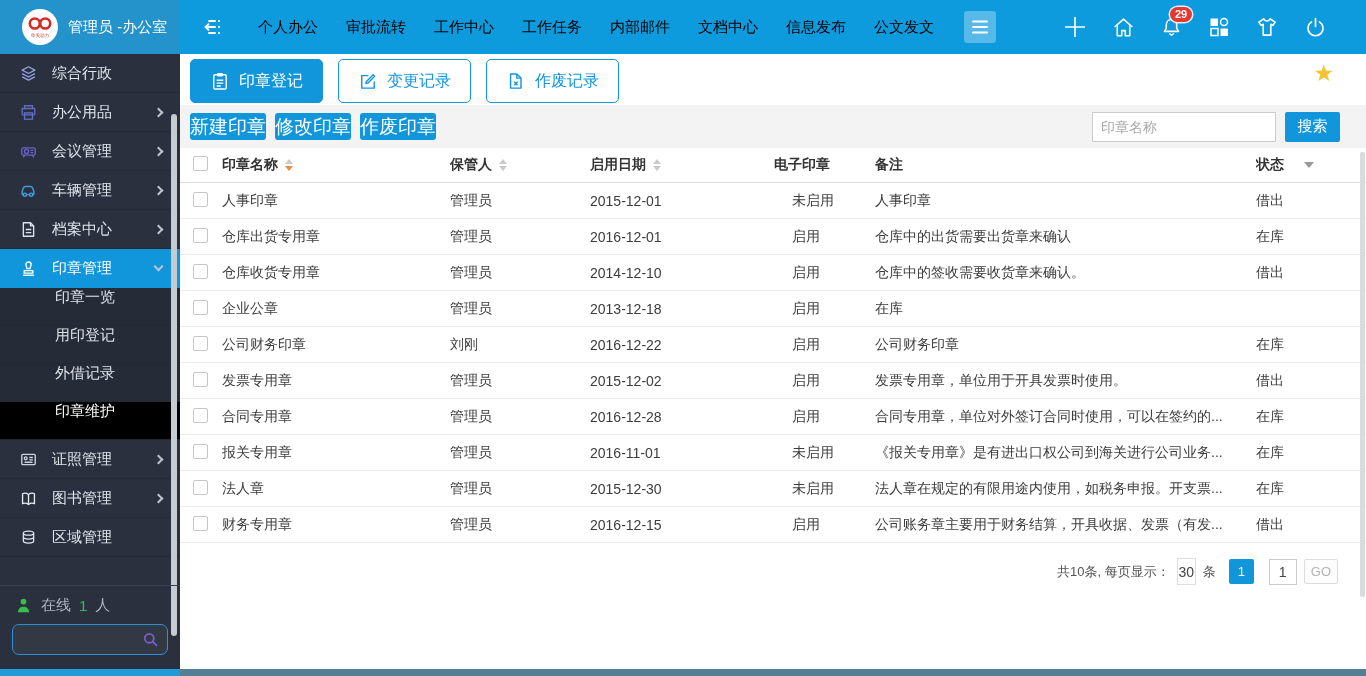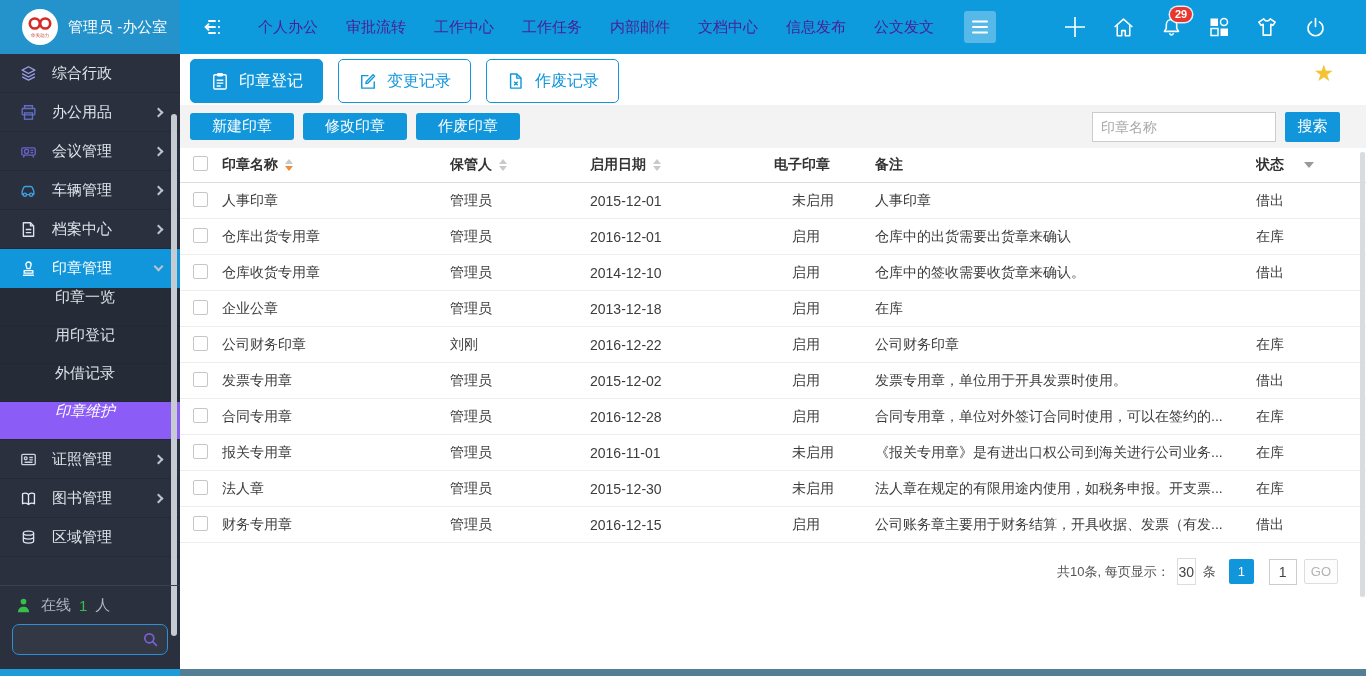--- a/index.html
+++ b/index.html
@@ -6,54 +6,54 @@
   html,body { width:1366px; height:676px; overflow:hidden; font-family:"Liberation Sans","DejaVu Sans",sans-serif; background:#fff; }
   .app { position:relative; width:1366px; height:676px; }
 
   
   header { position:absolute; top:0; left:0; width:1366px; height:54px; display:flex; z-index:5; }
   .header-left { width:180px; height:54px; background:#2492cb; display:flex; align-items:center; padding-left:22px; flex:none; }
   .logo { width:36px; height:36px; border-radius:50%; background:#fff; flex:none; display:flex; align-items:center; justify-content:center; }
   .user-name { color:#fff; font-size:15px; margin-left:10px; white-space:nowrap; }
   .header-main { flex:1; background:#0d9bdd; display:flex; align-items:center; }
   .nav-toggle { margin-left:22px; margin-right:18px; width:24px; height:24px; cursor:pointer; flex:none; }
-  .nav-item { color:#4c1d95; font-size:15px; padding:0 14px; text-decoration:none; white-space:nowrap; cursor:pointer; }
+  .nav-item { color:#000000; font-size:15px; padding:0 14px; text-decoration:none; white-space:nowrap; cursor:pointer; }
   .ham-box { width:32px; height:32px; background:rgba(255,255,255,.3); border-radius:3px; margin-left:16px; display:flex; align-items:center; justify-content:center; cursor:pointer; flex:none; }
   .header-icons { margin-left:auto; display:flex; align-items:center; gap:22px; padding-right:38px; }
   .h-icon { width:26px; height:26px; display:flex; align-items:center; justify-content:center; cursor:pointer; position:relative; }
   .badge { position:absolute; top:-7px; left:12px; background:#e8372f; color:#fff; font-size:11px; line-height:15px; padding:0 5px; border-radius:8px; font-weight:bold; box-shadow:0 0 0 1.5px rgba(255,255,255,.85); }
 
   
   aside { position:absolute; top:54px; left:0; width:180px; height:615px; background:#2b303e; color:#dfe3ea; }
   .s-item { height:39px; display:flex; align-items:center; padding-left:18px; border-bottom:1px solid #242937; font-size:15px; cursor:pointer; }
   .s-icon { width:20px; height:20px; margin-right:14px; flex:none; display:flex; align-items:center; justify-content:center; }
   .s-label { white-space:nowrap; }
   .chev { margin-left:auto; margin-right:18px; width:7px; height:7px; border-top:2px solid #bcc3ce; border-right:2px solid #bcc3ce; flex:none; }
   .chev.right { transform:rotate(45deg); }
   .chev.down { transform:rotate(135deg); margin-top:-4px; }
   .s-item.active { background:#1296db; color:#fff; border-bottom-color:#1296db; }
   .s-sub { background:#262b38; }
   .s-sub-item { height:38px; display:flex; align-items:flex-start; padding-left:55px; font-size:15px; cursor:pointer; border-bottom:1px solid #232835; }
-  .s-sub-item.active { background:#8b5cf6; color:#fff;font-style:italic; }
+  .s-sub-item.active { background:#000000; color:#fff; }
   .side-scrollbar { position:absolute; right:3px; top:60px; width:6px; height:522px; background:#c6cbd1; border-radius:3px; }
   .side-bottom { position:absolute; bottom:0; left:0; width:180px; height:84px; border-top:1px solid #3a4050; }
   .online-row { display:flex; align-items:center; margin:10px 0 0 14px; font-size:15px; color:#aeb6c2; gap:8px; }
   .online-count { color:#35c04a; }
   .side-search { position:relative; margin:9px 12px 0 12px; }
   .side-search input { width:156px; height:31px; background:rgba(255,255,255,.04); border:1px solid #2e8fd6; border-radius:7px; outline:none; color:#dfe3ea; padding:0 30px 0 10px; font-size:14px; }
   .side-search .mag { position:absolute; right:8px; top:6px; width:19px; height:19px; cursor:pointer; }
 
   
   main { position:absolute; top:54px; left:180px; width:1186px; height:615px; background:#fff; }
   .tabs-row { height:51px; padding:3px 0 0 10px; display:flex; align-items:center; position:relative; }
   .tab { height:44px; display:inline-flex; align-items:center; gap:9px; padding:0 19px; border:1px solid #1296db; border-radius:5px; color:#1296db; background:#fff; font-size:16px; margin-right:15px; cursor:pointer; }
   .tab.active { background:#1296db; color:#fff; }
   .fav-star { position:absolute; right:32px; top:8px; font-size:23px; color:#f5c332; cursor:pointer; line-height:1; }
   .toolbar { height:43px; background:#f3f3f3; display:flex; align-items:center; padding-left:10px; }
-  .act-btn { height:27px; background:#1296db; color:#fff; border:none; border-radius:3px; padding:0 22px; font-size:15px; margin-right:9px; cursor:pointer; font-family:inherit; }
+  .act-btn { height:27px; background:#1296db; color:#fff; border:none; border-radius:3px; padding:0 0; font-size:19px; margin-right:9px; cursor:pointer; font-family:inherit; }
   .search-group { margin-left:auto; display:flex; align-items:center; padding-right:26px; }
   .search-input { width:184px; height:30px; border:1px solid #ccc; padding:0 8px; font-size:14px; color:#666; outline:none; font-family:inherit; background:#fff; }
   .search-input::placeholder { color:#a9a9a9; }
   .search-btn { width:55px; height:30px; background:#1296db; color:#fff; border:none; border-radius:2px; font-size:15px; margin-left:9px; cursor:pointer; font-family:inherit; }
 
   .thead, .trow { display:grid; grid-template-columns:42px 228px 140px 178px 107px 381px 110px; align-items:center; }
   .thead { height:35px; border-bottom:1px solid #dcdcdc; font-size:14px; font-weight:bold; color:#333; }
   .trow { height:36px; border-bottom:1px solid #ededed; font-size:14px; color:#3c3c3c; }
   .cell { overflow:hidden; white-space:nowrap; }
   .c-check { padding-left:13px; }

